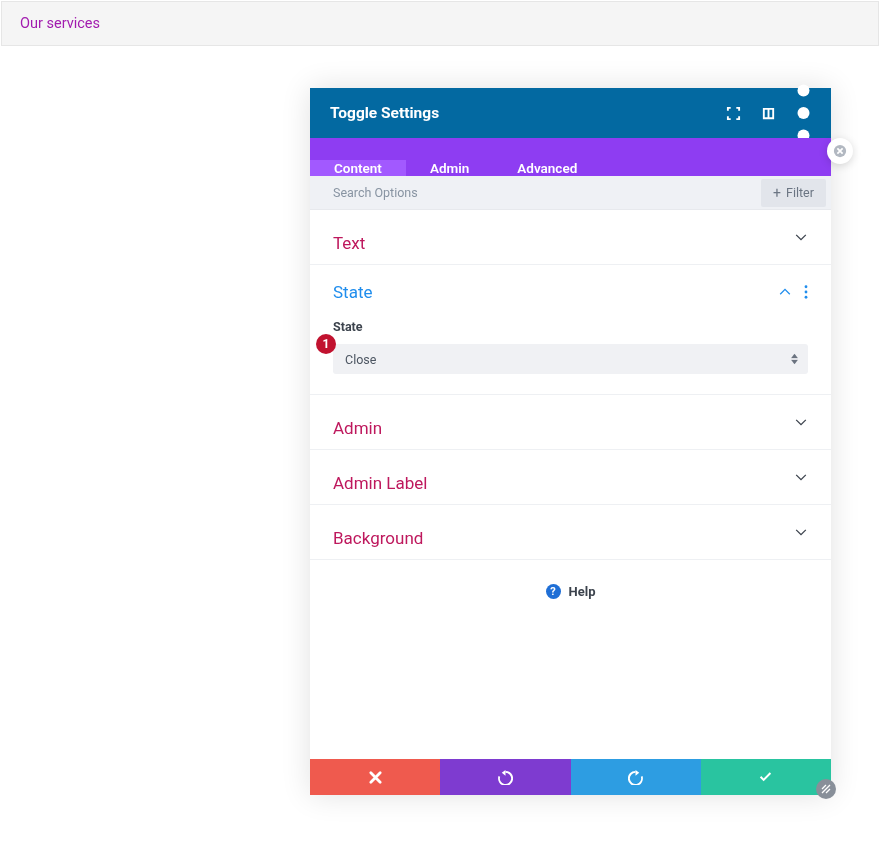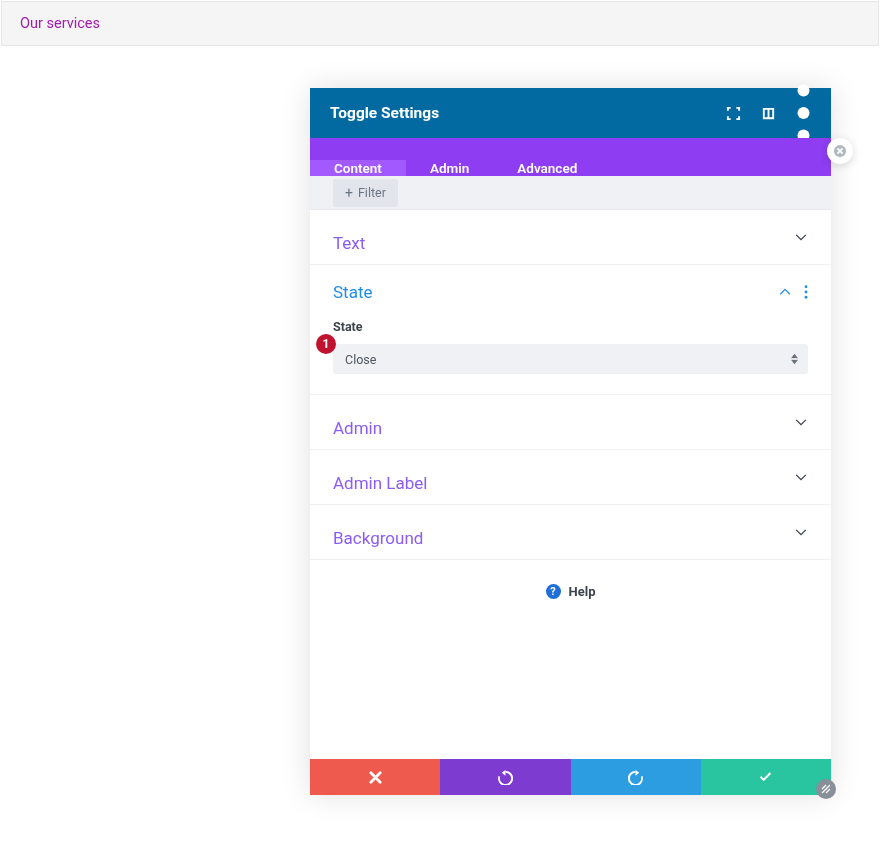--- a/index.html
+++ b/index.html
@@ -91,21 +91,21 @@
 .section {
   border-bottom: 1px solid #eef0f3;
 }
 .section-head {
   height: 54px;
   display: flex;
   align-items: center;
   padding: 0 23px;
   cursor: pointer;
 }
-.section-head.collapsed .section-title { color: #8b5cf6; margin-top: 12px; }
+.section-head.collapsed .section-title { color: #be185d; margin-top: 12px; }
 .section-title {
   font-size: 17px;
   font-weight: 400;
   color: #1f8ded;
   flex: 1;
 }
 .chev { display:flex; align-items:center; }
 .chev svg { width: 14px; height: 14px; }
 .chev.down svg { fill: #3c434d; }
 .chev.up svg { fill: #1f8ded; }
@@ -245,20 +245,21 @@
     </div>
   </div>
 
   <div class="tabs">
     <div class="tab active">Content</div>
     <div class="tab">Admin</div>
     <div class="tab">Advanced</div>
   </div>
 
   <div class="search-row">
+    <span class="search-label">Search Options</span>
     <div class="filter-btn">
       <span class="plus-ic">+</span>
       <span>Filter</span>
     </div>
   </div>
 
   <div class="panel-body">
 
     <div class="section">
       <div class="section-head collapsed">

